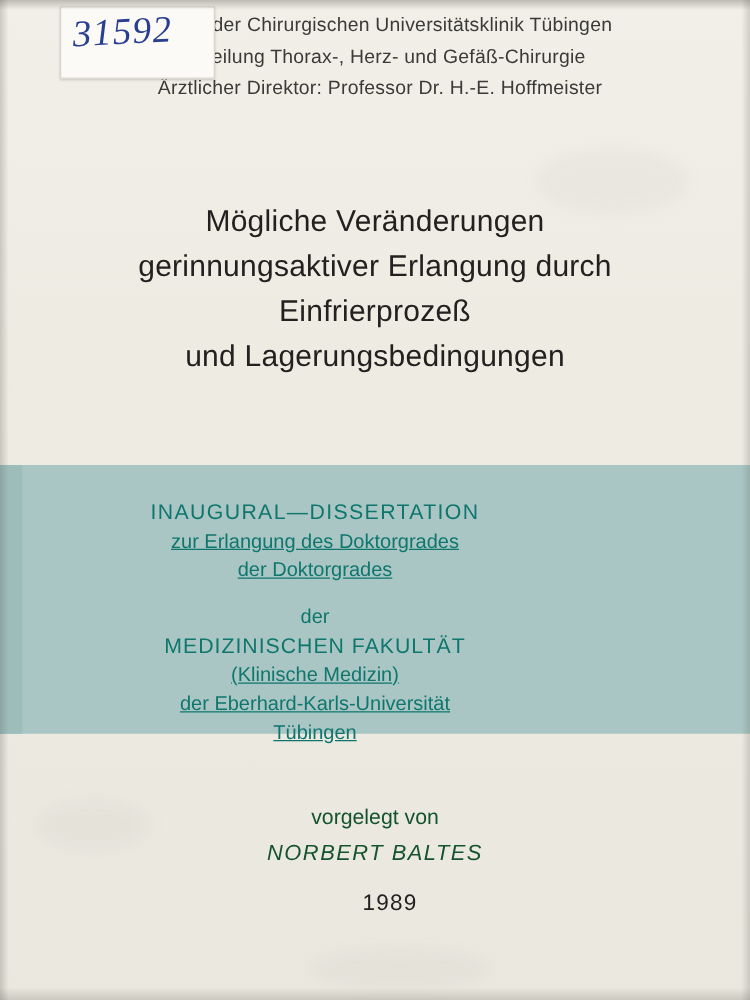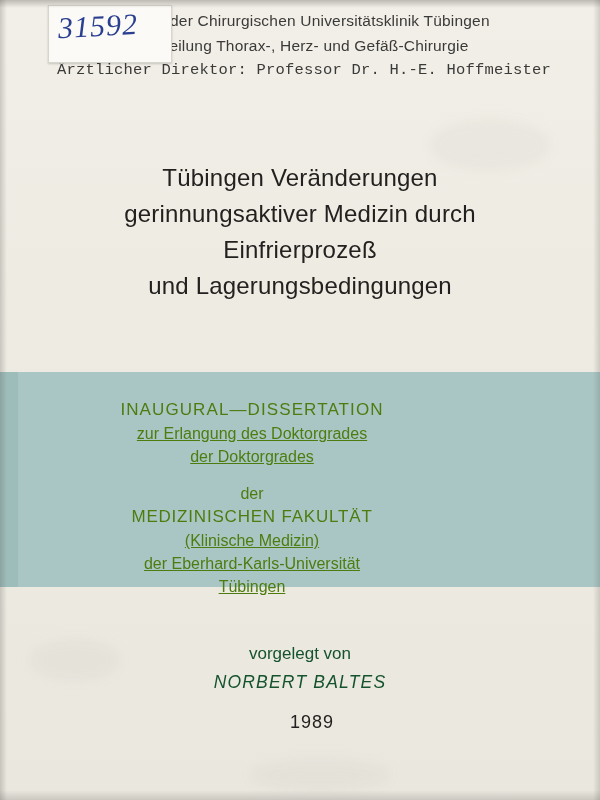--- a/index.html
+++ b/index.html
@@ -92,21 +92,21 @@
     color: #3a3a38;
   }
   .header-line {
     font-size: 15.5px;
     letter-spacing: 0.2px;
     line-height: 25px;
     white-space: nowrap;
   }
   .header-line.l1 { padding-left: 28px; }
   .header-line.l2 { padding-left: 14px; }
-  .header-line.l3 { padding-left: 8px; font-family: Liberation Mono, monospace; }
+  .header-line.l3 { padding-left: 8px; }
 
   
   .stamp-label {
     position: absolute;
     left: 48px;
     top: 5px;
     width: 122px;
     height: 56px;
     background: #fbfaf6;
     border: 1px solid #d8d5cc;
@@ -141,21 +141,21 @@
     white-space: nowrap;
   }
 
   
   .diss-block {
     position: absolute;
     left: 0;
     top: 398px;
     width: 504px;
     text-align: center;
-    color: #4d7c0f;
+    color: #0f766e;
   }
   .diss-main {
     font-size: 17px;
     letter-spacing: 1.1px;
     line-height: 24px;
   }
   .diss-sub {
     font-size: 16px;
     line-height: 23px;
     text-decoration: underline;
@@ -216,22 +216,22 @@
   <div class="header-block">
     <div class="header-line l1">Aus der Chirurgischen Universitätsklinik Tübingen</div>
     <div class="header-line l2">Abteilung Thorax-, Herz- und Gefäß-Chirurgie</div>
     <div class="header-line l3">Ärztlicher Direktor: Professor Dr. H.-E. Hoffmeister</div>
   </div>
 
   <div class="stamp-label"></div>
   <div class="stamp-number">31592</div>
 
   <div class="title-block">
-    <div class="title-line">Tübingen Veränderungen</div>
-    <div class="title-line">gerinnungsaktiver Medizin durch</div>
+    <div class="title-line">Mögliche Veränderungen</div>
+    <div class="title-line">gerinnungsaktiver Erlangung durch</div>
     <div class="title-line">Einfrierprozeß</div>
     <div class="title-line">und Lagerungsbedingungen</div>
   </div>
 
   <div class="diss-block">
     <div class="diss-main">INAUGURAL—DISSERTATION</div>
     <div class="diss-sub">zur Erlangung des Doktorgrades</div>
     <div class="diss-sub">der Doktorgrades</div>
     <div class="diss-gap"></div>
     <div class="diss-small">der</div>

